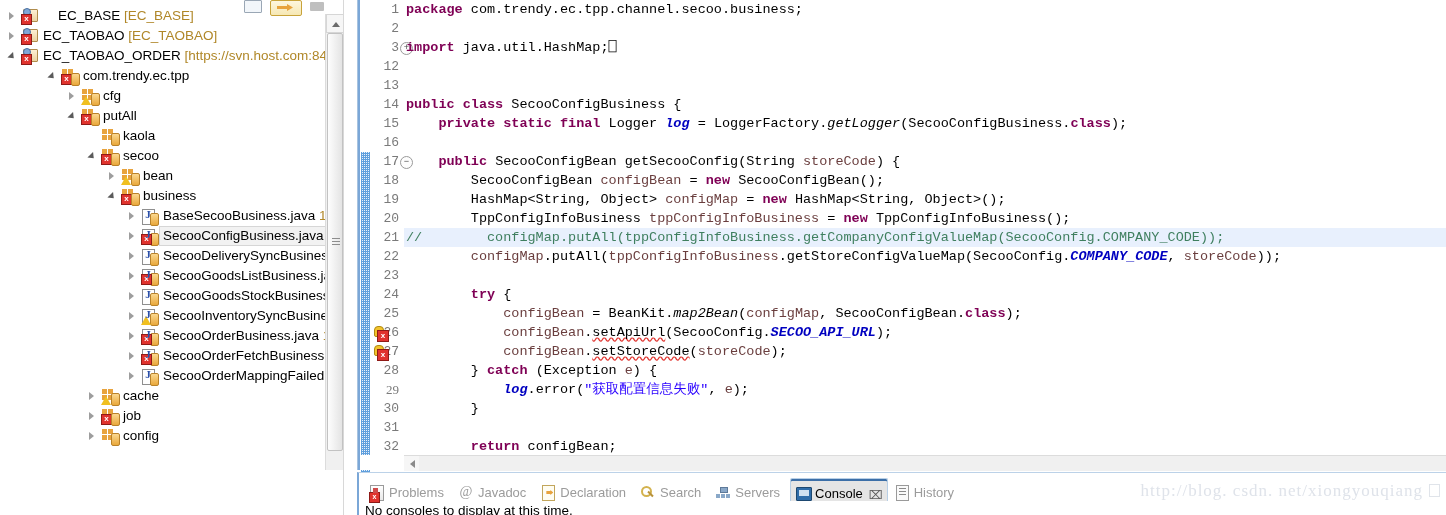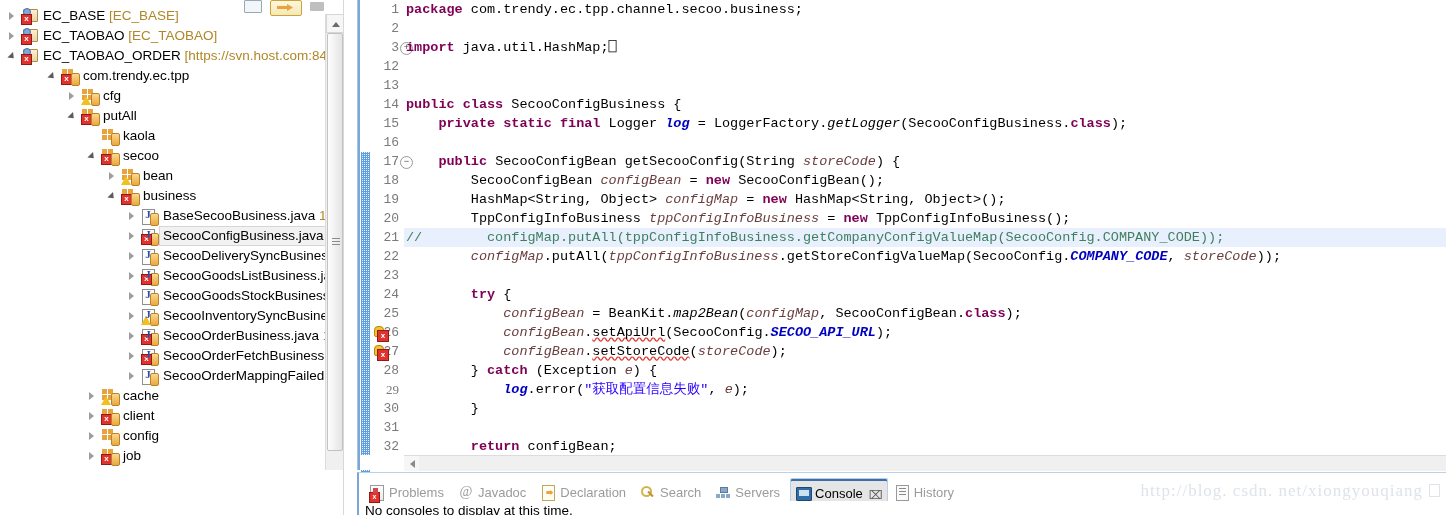--- a/index.html
+++ b/index.html
@@ -211,21 +211,21 @@
     font-family:"Liberation Mono", monospace;
     font-size:13.5px;
     line-height:19px;
     white-space:pre;
   }
   .cl{ height:19px; line-height:19px; white-space:pre; padding-left:2px; }
   .cl.hl{ background:#e8f0fd; }
   .k   { color:#7f0055; font-weight:bold; }
   .plain{ color:#000; }
   .fld { color:#0000c0; font-weight:bold; font-style:italic; }
-  .loc { color:#6a3e3e;font-style:italic; }
+  .loc { color:#6a3e3e; }
   .mth { color:#000; font-style:italic; }
   .str { color:#2a00ff; }
   .cmt { color:#3f7f5f; }
   .err { text-decoration: underline wavy #e0332e; text-decoration-skip-ink:none; }
   .statf{ color:#0000c0; font-weight:bold; font-style:italic;}
 
   
   #hscroll{
     position:absolute;left:46px;top:455px;right:0;height:15px;
     background:#f0f0f0;border-top:1px solid #dcdcdc;
@@ -315,21 +315,21 @@
     <div class="tb-icon tb-c"></div>
   </div>
 
   <div class="tree" id="tree">
       <div class="trow">
         <span class="arrow closed" style="left: 8px;"></span>
         <span class="ticon ic-proj" style="left: 22px;">
           <span class="knob"></span>
           <span class="badge-err"></span>
         </span>
-        <span class="tlabel-wrap" style="left: 40px; text-align: center;"><span class="tlabel">EC_BASE</span> <span class="tmeta">[EC_BASE]</span></span>
+        <span class="tlabel-wrap" style="left: 55px; text-align: center;"><span class="tlabel">EC_BASE</span> <span class="tmeta">[EC_BASE]</span></span>
       </div>
       <div class="trow">
         <span class="arrow closed" style="left: 8px;"></span>
         <span class="ticon ic-proj" style="left: 22px;">
           <span class="knob"></span>
           <span class="badge-err"></span>
         </span>
         <span class="tlabel-wrap" style="left: 40px;"><span class="tlabel">EC_TAOBAO</span> <span class="tmeta">[EC_TAOBAO]</span></span>
       </div>
       <div class="trow">
@@ -459,33 +459,26 @@
         <span class="ticon ic-pkg" style="left: 102px;">
           <span class="badge-warn"></span>
         </span>
         <span class="tlabel-wrap" style="left: 120px;"><span class="tlabel">cache</span></span>
       </div>
       <div class="trow">
         <span class="arrow closed" style="left: 88px;"></span>
         <span class="ticon ic-pkg" style="left: 102px;">
           <span class="badge-err"></span>
         </span>
-        <span class="tlabel-wrap" style="left: 120px;"><span class="tlabel">client</span></span>
+        <span class="tlabel-wrap" style="left: 120px;"><span class="tlabel">job</span></span>
       </div>
       <div class="trow">
         <span class="arrow closed" style="left: 88px;"></span>
         <span class="ticon ic-pkg" style="left: 102px;"></span>
         <span class="tlabel-wrap" style="left: 120px;"><span class="tlabel">config</span></span>
-      </div>
-      <div class="trow">
-        <span class="arrow closed" style="left: 88px;"></span>
-        <span class="ticon ic-pkg" style="left: 102px;">
-          <span class="badge-err"></span>
-        </span>
-        <span class="tlabel-wrap" style="left: 120px;"><span class="tlabel">job</span></span>
       </div>
     </div>
 
   <div id="exp-scroll">
     <div class="sb-up"></div>
     <div class="sb-thumb">
       <div class="sb-grip"></div>
     </div>
   </div>
   <div id="exp-right-edge"></div>

